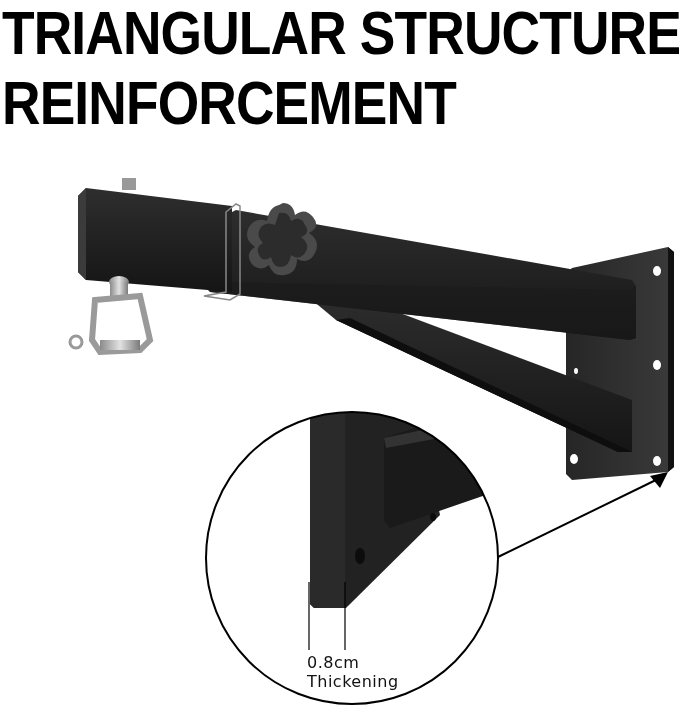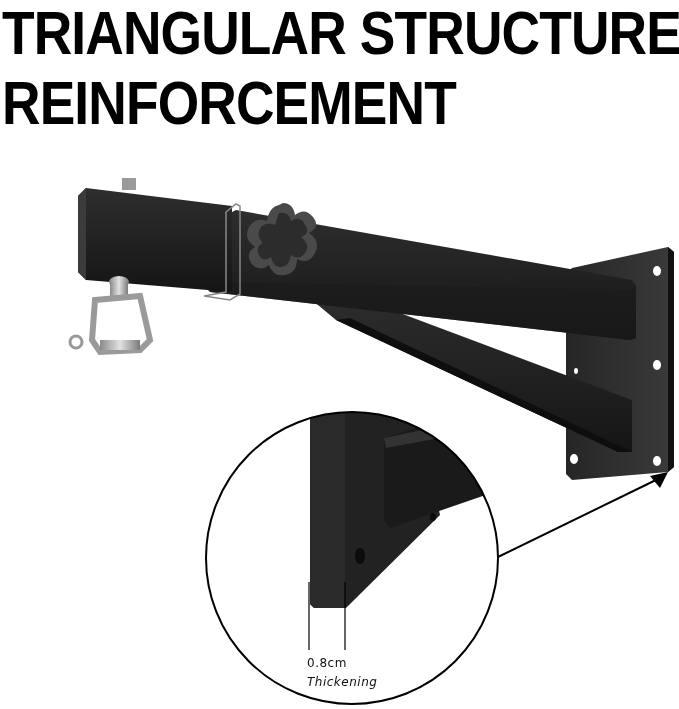--- a/index.html
+++ b/index.html
@@ -9,21 +9,21 @@
     font-family: "Liberation Sans", sans-serif; font-weight: bold;
     font-size: 62px; line-height: 1; color: #000;
     letter-spacing: -1px; transform: scaleX(0.86); transform-origin: left top;
     white-space: nowrap;
   }
   #h1 { top: 2px; }
   #h2 { top: 72px; }
   svg.scene { position: absolute; left: 0; top: 0; }
   .callout-text {
     position: absolute; font-family: "DejaVu Sans", sans-serif;
-    font-size: 12px; color: #111; line-height: 18px; letter-spacing: 0.5px;
+    font-size: 16px; color: #111; line-height: 18px; letter-spacing: 0.5px;
   }
 </style>
 </head>
 <body>
 
 <h1 class="headline" id="h1">TRIANGULAR STRUCTURE</h1>
 <h1 class="headline" id="h2">REINFORCEMENT</h1>
 
 <svg class="scene" width="679" height="709" viewBox="0 0 679 709">
   <defs>
@@ -100,13 +100,13 @@
       <ellipse cx="360" cy="556" rx="5" ry="8" fill="#0c0c0c"></ellipse>
       <ellipse cx="433" cy="517" rx="3" ry="4" fill="#0c0c0c"></ellipse>
       <line x1="309" y1="582" x2="309" y2="650" stroke="#000" stroke-width="1.2"></line>
       <line x1="345" y1="582" x2="345" y2="650" stroke="#000" stroke-width="1.2"></line>
     </g>
     <circle cx="352" cy="558" r="146" fill="none" stroke="#000" stroke-width="2"></circle>
   </g>
 </svg>
 
 <div class="callout-text" style="left:307px; top:654px;">0.8cm</div>
-<div class="callout-text" style="left:307px; top:673px;font-style:italic;">Thickening</div>
+<div class="callout-text" style="left:307px; top:673px;">Thickening</div>
 
 </body></html>

